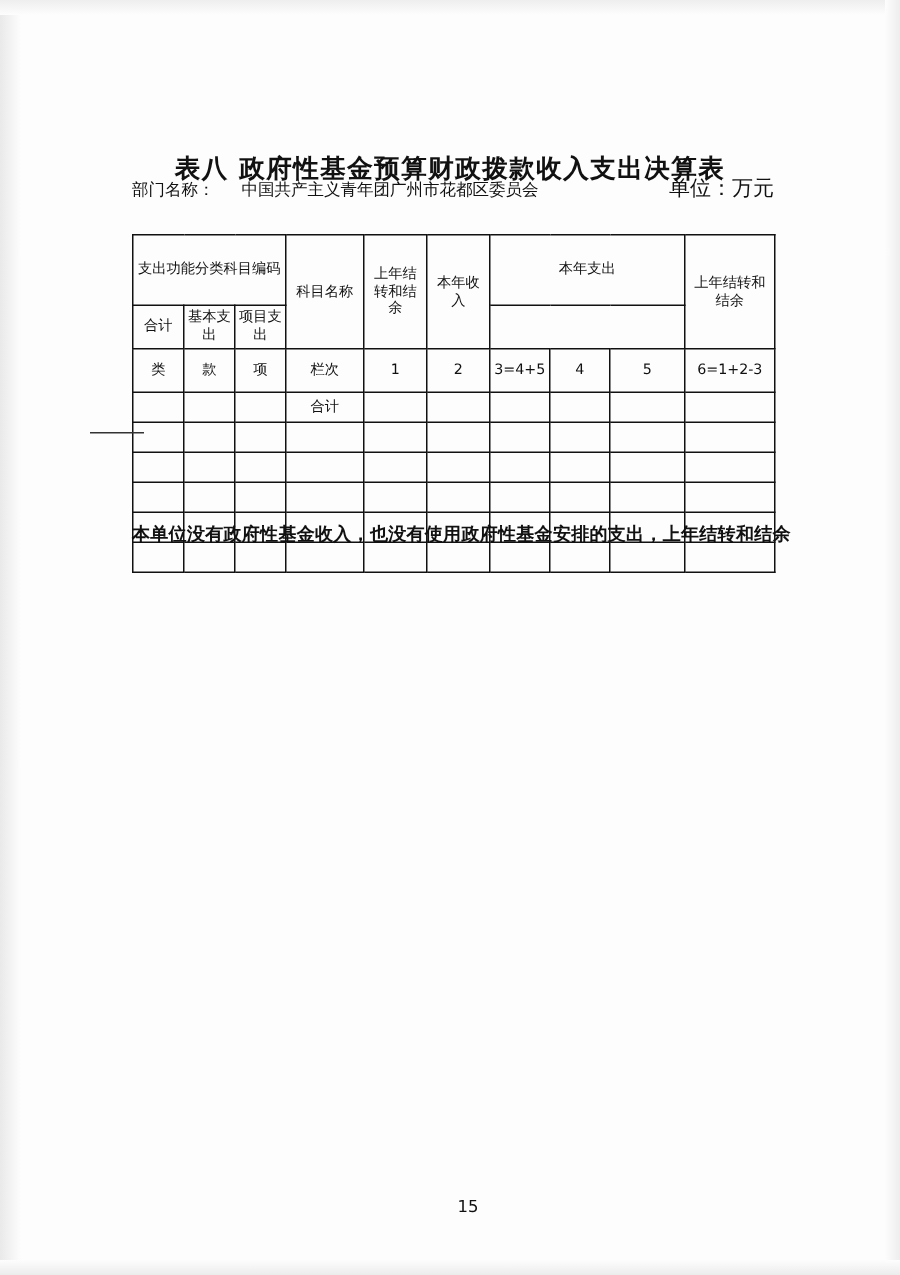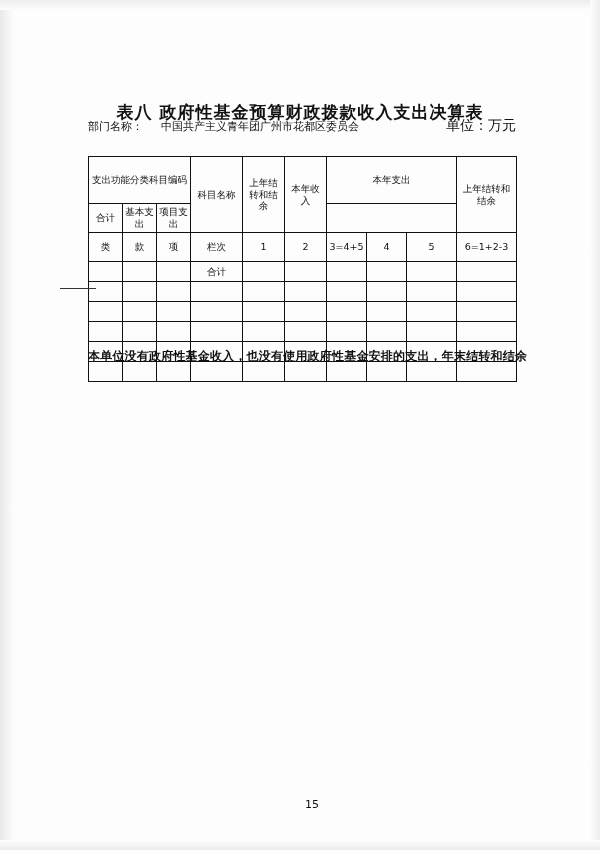--- a/index.html
+++ b/index.html
@@ -268,16 +268,16 @@
         <td class="h-row"></td>
         <td class="h-row"></td>
         <td class="h-row"></td>
         <td class="h-row"></td>
       </tr>
     </tbody>
   </table>
 
   <div class="stray-line"></div>
 
-  <div class="note">本单位没有政府性基金收入，也没有使用政府性基金安排的支出，年末结转和结余</div>
+  <div class="note">本单位没有政府性基金收入，也没有使用政府性基金安排的支出，上年结转和结余</div>
 
   <div class="page-number">15</div>
 </div>
 
 </body></html>

